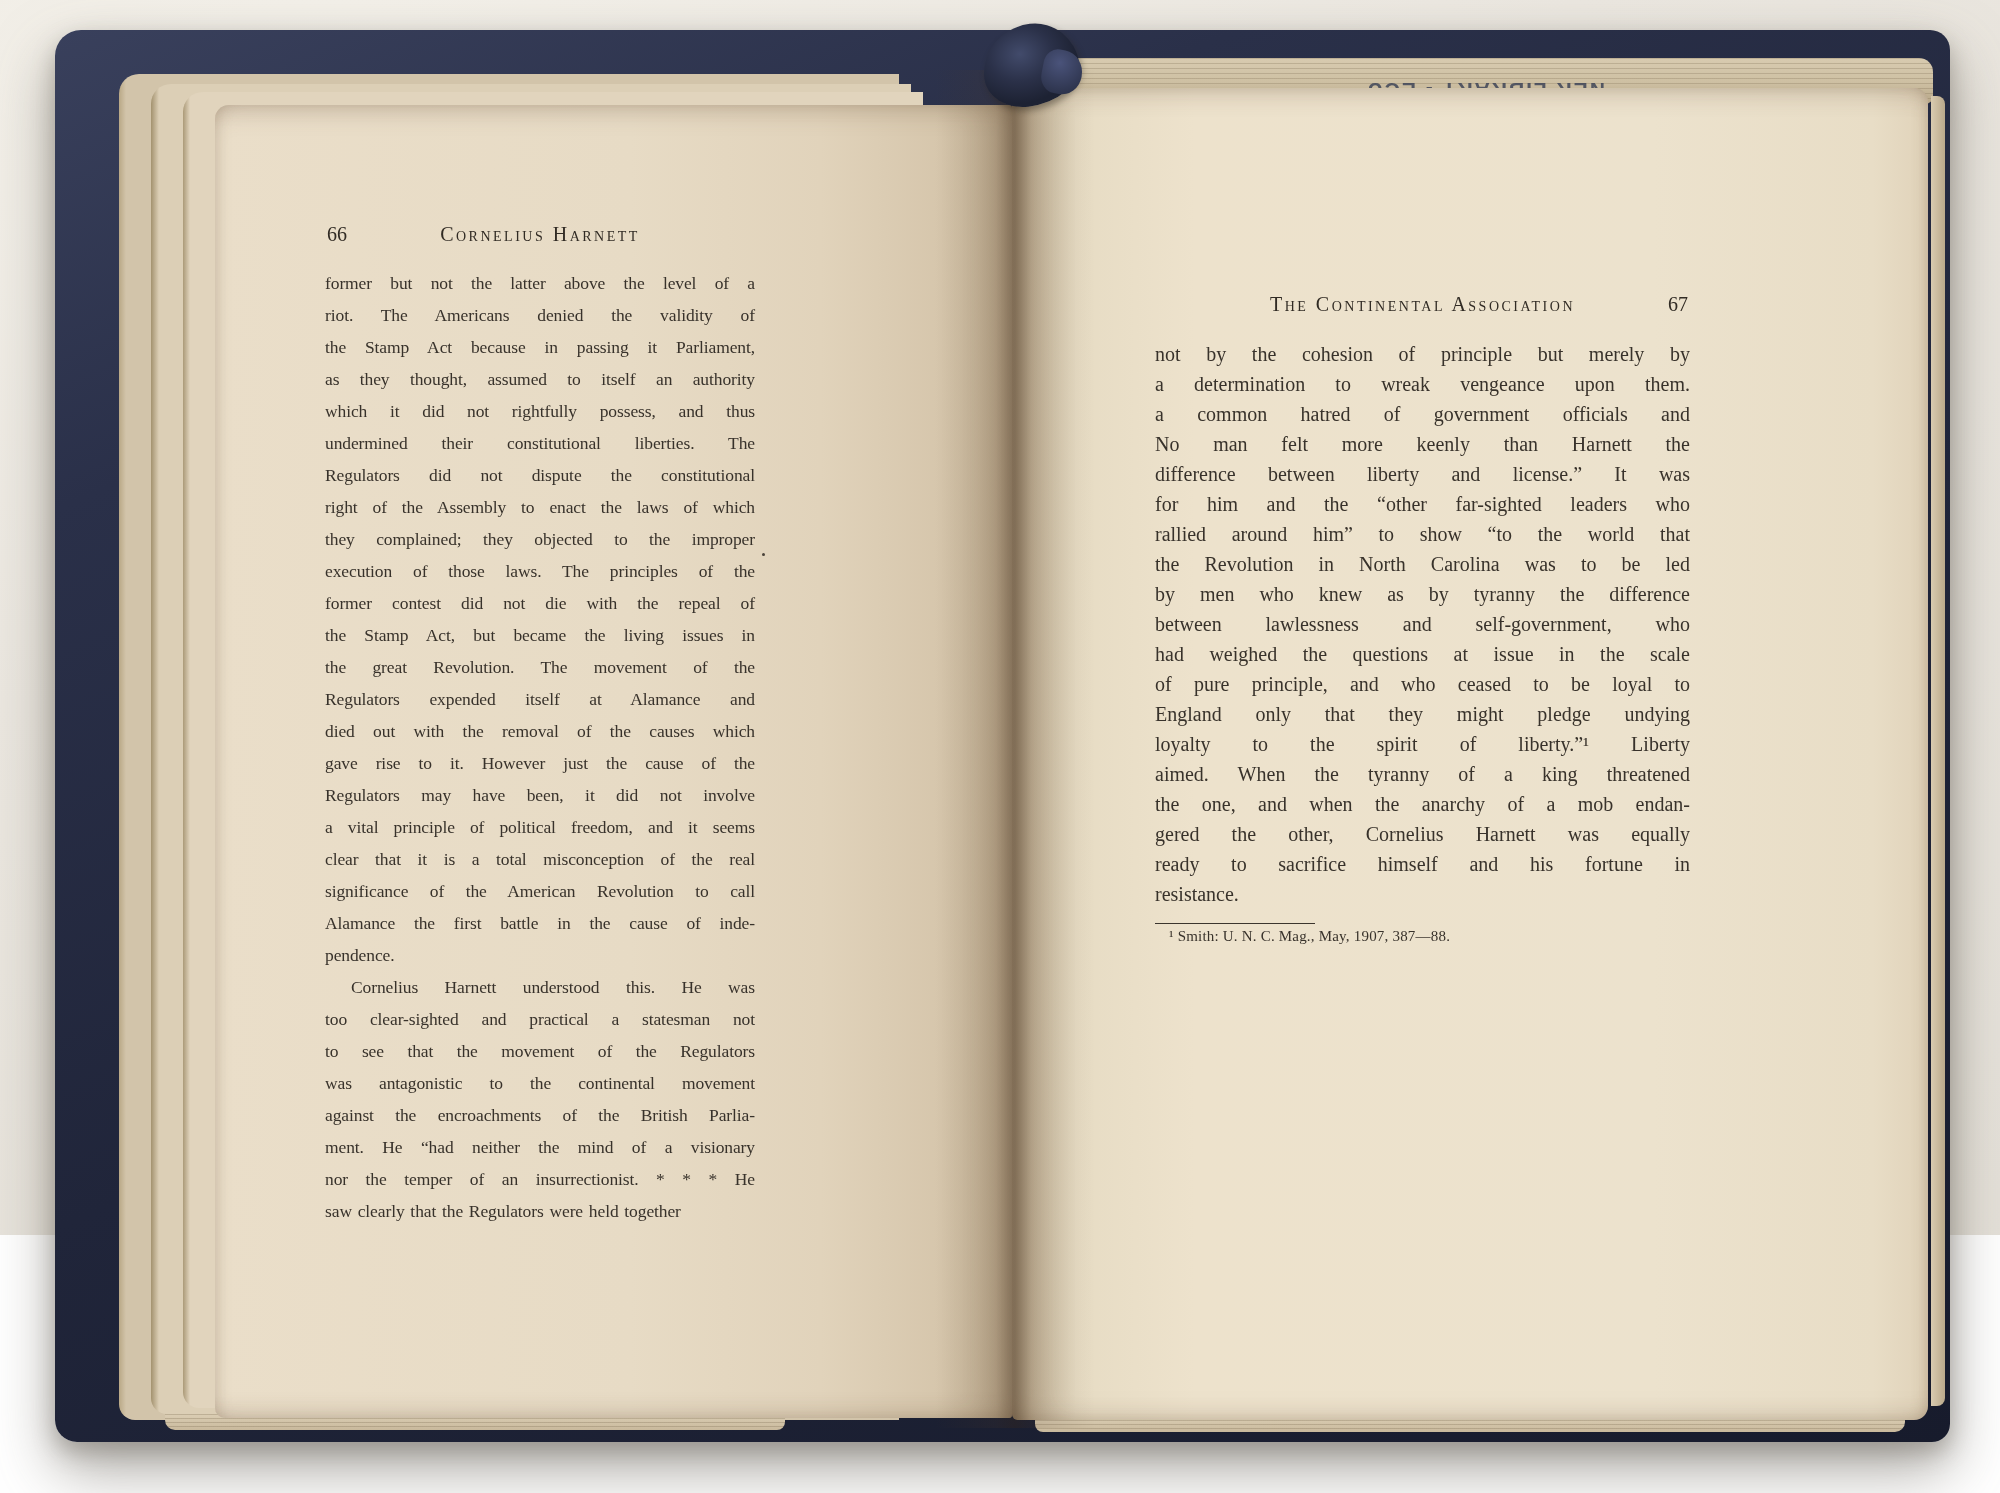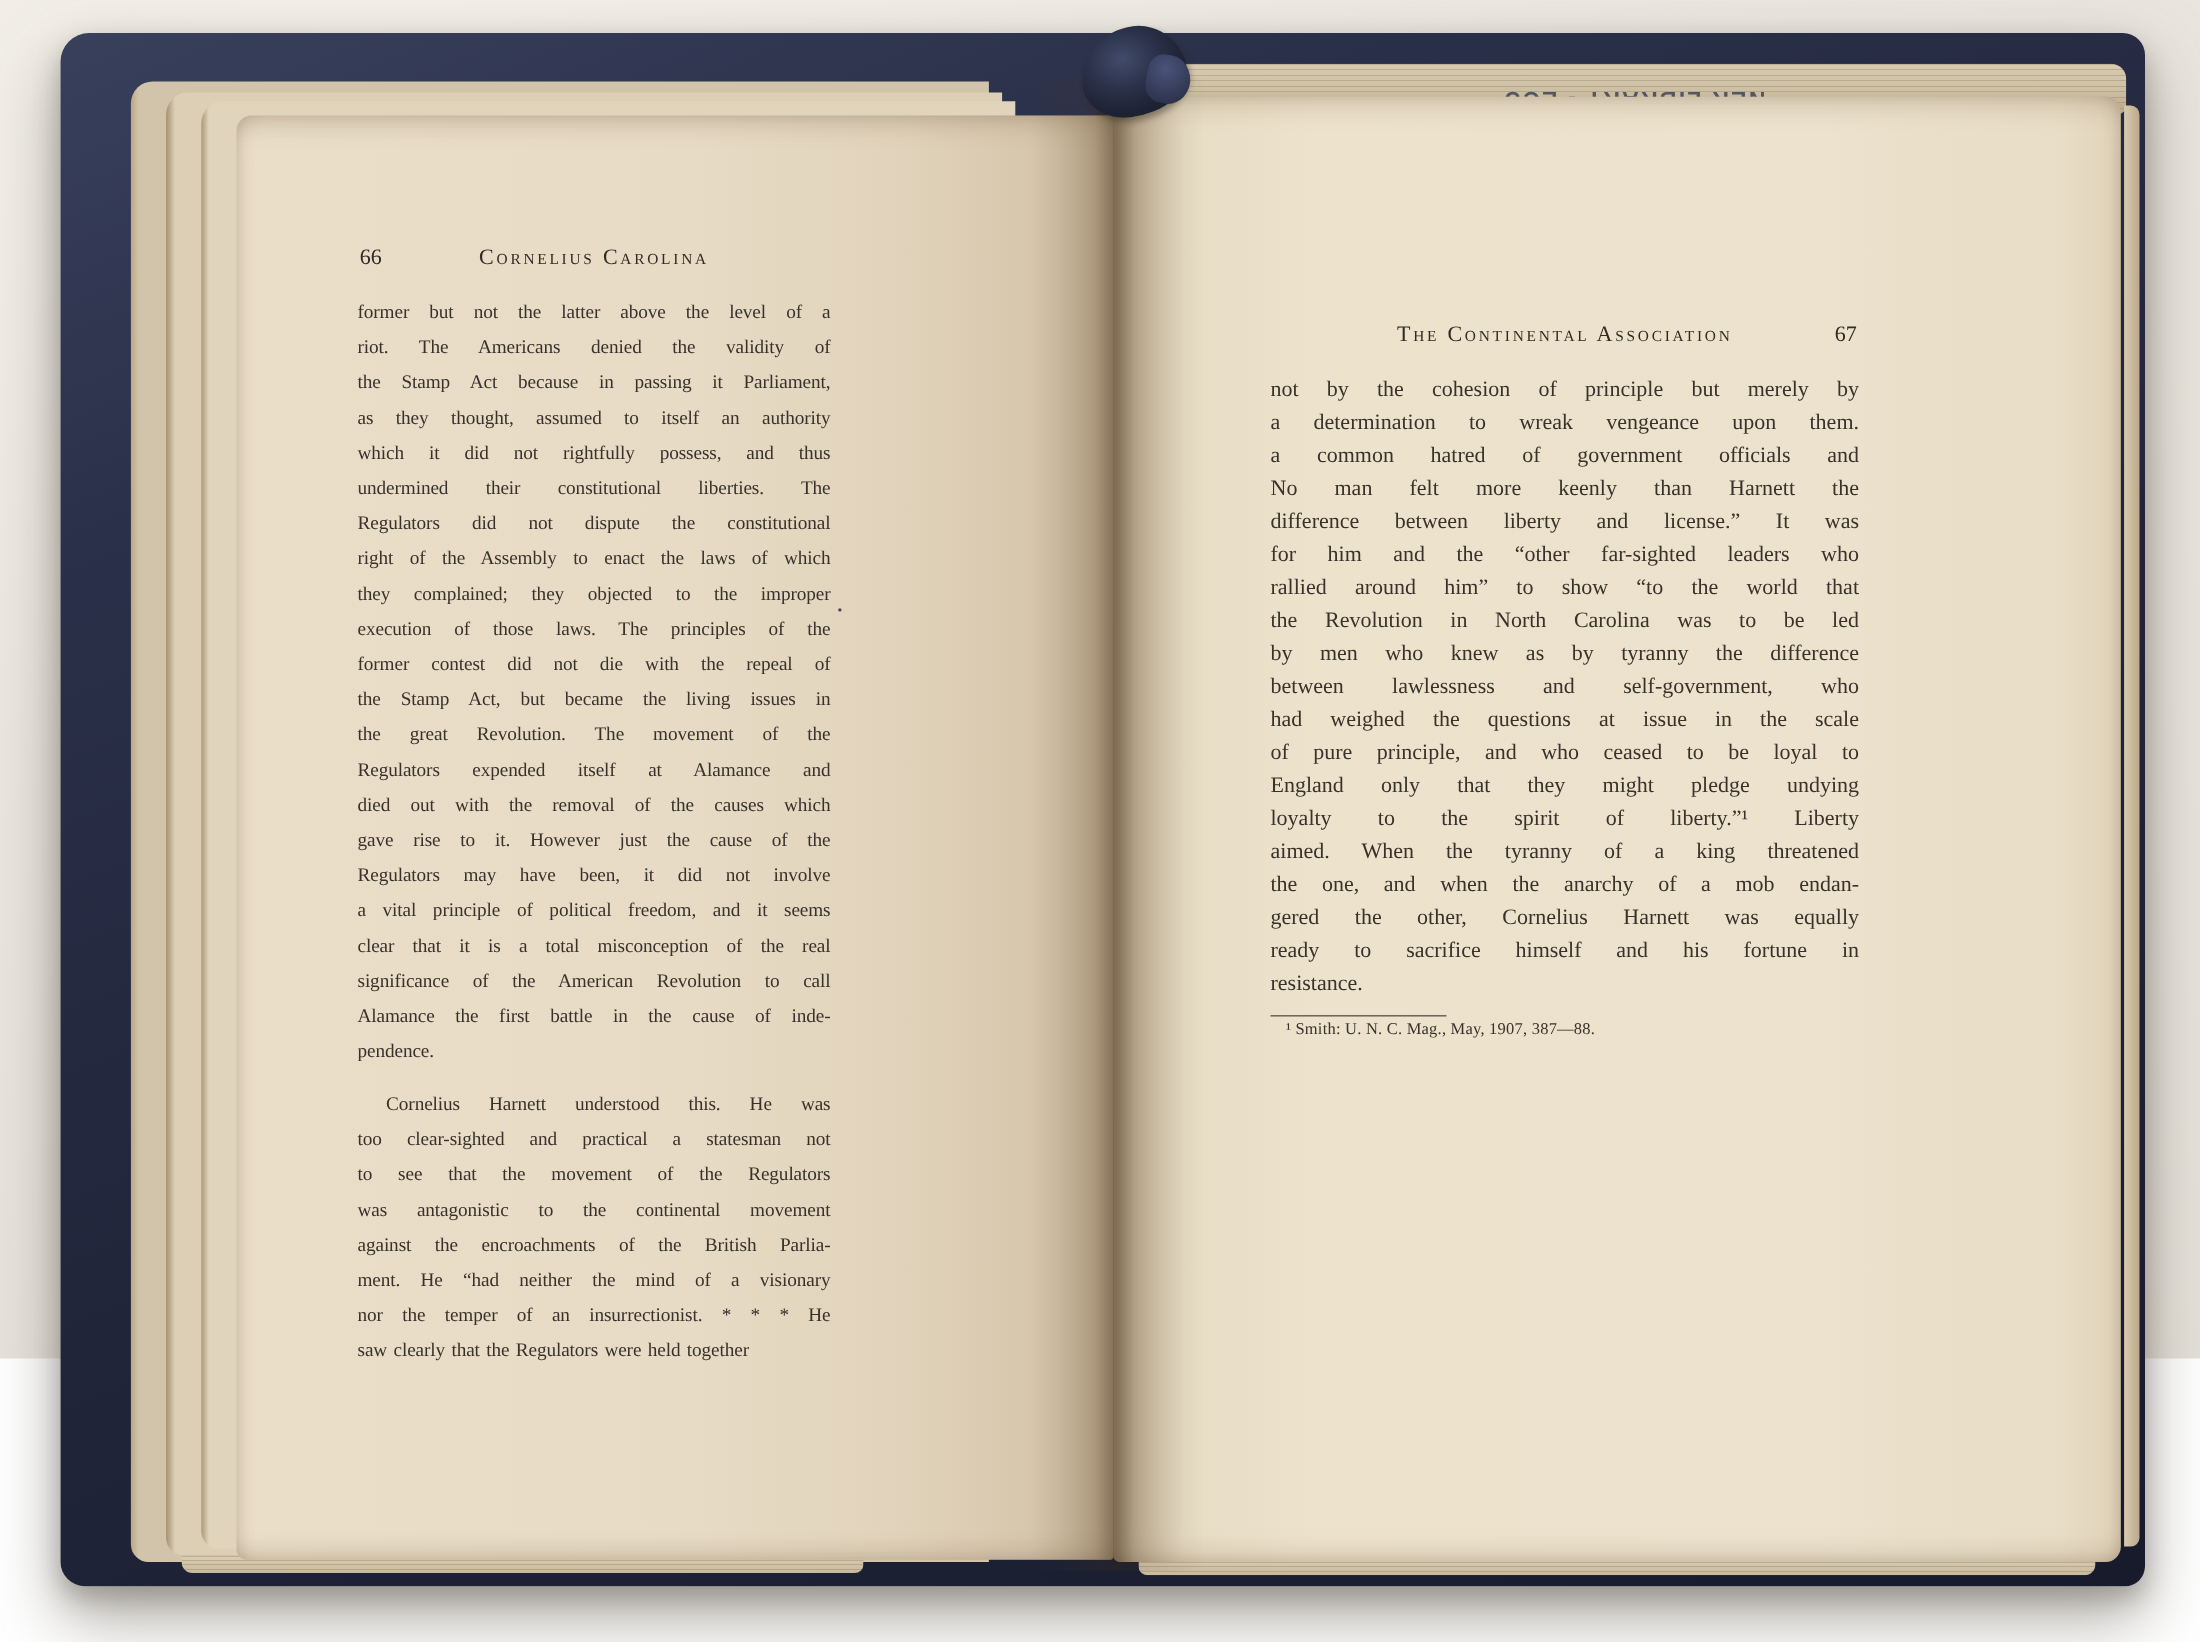--- a/index.html
+++ b/index.html
@@ -92,21 +92,21 @@
   .pgnum.nleft{left:2px;}
   .pgnum.nright{right:2px;}
   .page.left .pagehead{margin-bottom:-2px;}
   .body .ln{
     text-align:justify;text-align-last:justify;
     white-space:normal;
   }
   .page.left .body .ln{font-size:17.5px;line-height:32px;letter-spacing:-0.1px;word-spacing:1.5px;}
   .page.right .body .ln{font-size:20px;line-height:30px;word-spacing:2.5px;}
   .body .ln.flush{text-align-last:left;}
-  .body .ln.indent{text-indent:26px;margin-top:16px;}
+  .body .ln.indent{text-indent:26px;}
   .footnote-rule{margin-top:14px;width:160px;border-top:1.6px solid #3b352d;}
   .footnote{margin-top:4px;font-size:15px;letter-spacing:.2px;color:#38322b;text-indent:14px;}
   .ink-speck{position:absolute;left:547px;top:448px;width:3px;height:3px;border-radius:50%;background:#4a433a;}
 </style>
 </head>
 <body>
 
 <div class="stage">
   <div class="book">
 
@@ -119,21 +119,21 @@
     </div>
 
     <div class="under-edge right-side"></div>
     <div class="under-edge left-bottom"></div>
     <div class="under-edge right-bottom"></div>
 
     <div class="page left">
       <div class="textblock">
         <div class="pagehead">
           <span class="pgnum nleft">66</span>
-          <div class="running-title">Cornelius Carolina</div>
+          <div class="running-title">Cornelius Harnett</div>
         </div>
         <div class="body">
             <div class="ln">former but not the latter above the level of a</div>
             <div class="ln">riot.  The Americans denied the validity of</div>
             <div class="ln">the Stamp Act because in passing it Parliament,</div>
             <div class="ln">as they thought, assumed to itself an authority</div>
             <div class="ln">which it did not rightfully possess, and thus</div>
             <div class="ln">undermined their constitutional liberties.  The</div>
             <div class="ln">Regulators did not dispute the constitutional</div>
             <div class="ln">right of the Assembly to enact the laws of which</div>

